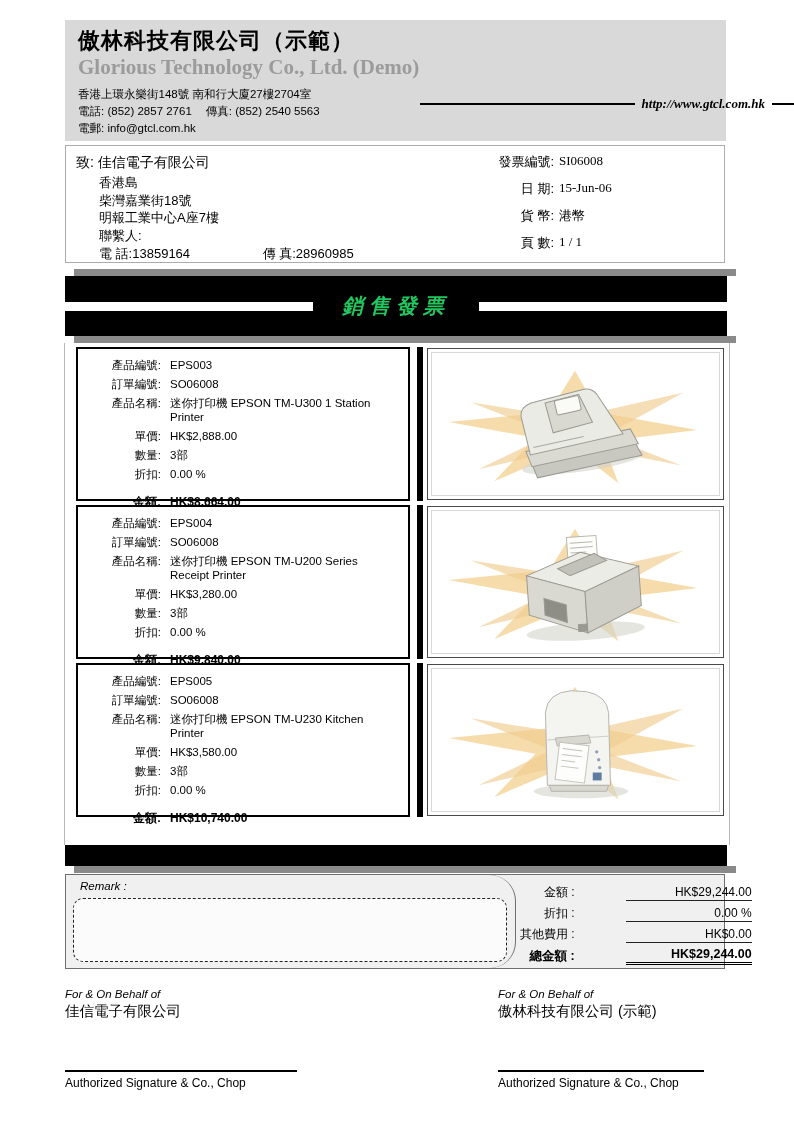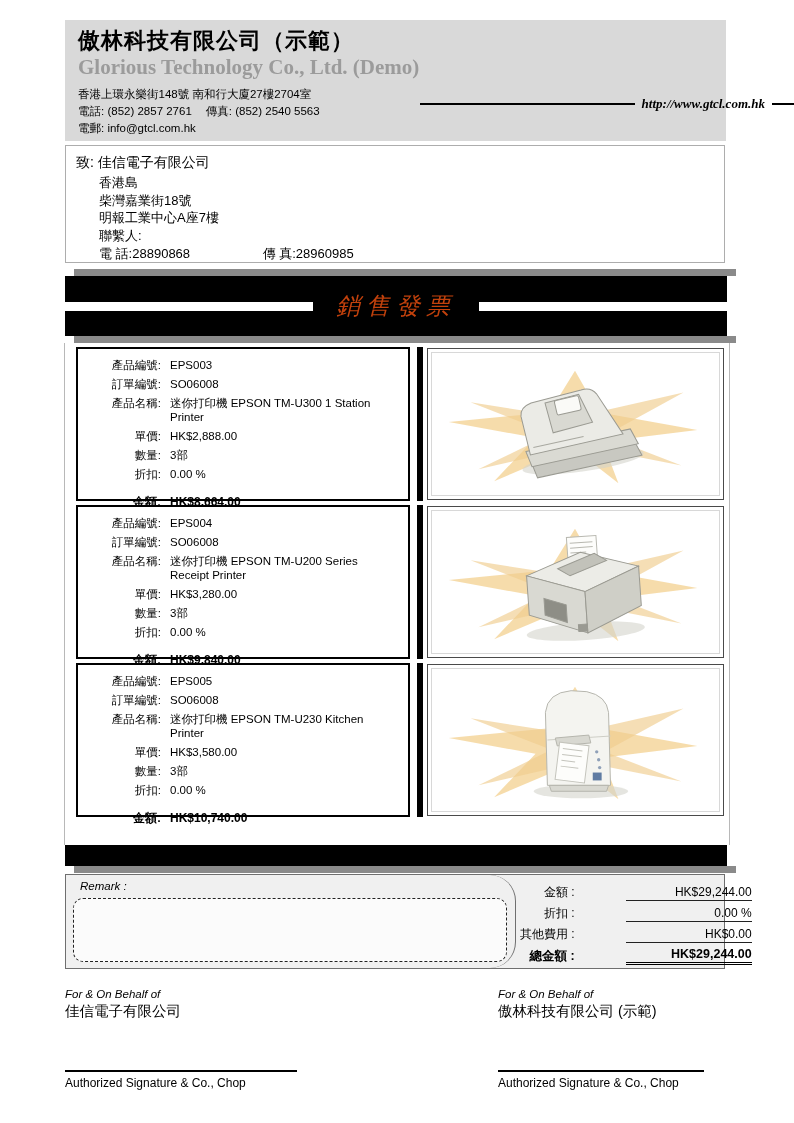--- a/index.html
+++ b/index.html
@@ -35,21 +35,21 @@
   .meta-label { width:80px; text-align:right; flex:none; }
   .meta-value { padding-left:5px; }
 
   
   .banner { position:absolute; left:65px; top:269px; width:662px; height:74px; }
   .sh-top  { position:absolute; left:9px; top:0;    width:662px; height:7px; background:#8a8a8a; }
   .sh-bot  { position:absolute; left:9px; top:67px; width:662px; height:7px; background:#8a8a8a; }
   .band { position:absolute; left:0; top:7px; width:662px; height:60px; background:#000;
           display:flex; align-items:center; justify-content:space-between; }
   .stripe { height:9px; background:#fff; width:248px; }
-  .band-title { color:#c2410c; font-weight:normal; font-style:italic; font-size:24px; letter-spacing:6px;
+  .band-title { color:#22c55e; font-weight:bold; font-style:italic; font-size:21px; letter-spacing:6px;
                 padding:0 6px; white-space:nowrap; }
 
   
   .frame { position:absolute; left:64px; top:343px; width:666px; height:502px;
            border-left:1px solid #b8b8b8; border-right:1px solid #b8b8b8; padding-top:4px; }
   .item-row { position:relative; height:154px; margin-bottom:4px; }
   .info-card { position:absolute; left:11px; top:0; width:334px; height:154px;
                border:2px solid #000; background:#fff; padding-top:9px; }
   .field { display:flex; font-size:11.5px; margin-bottom:5px; line-height:14px; }
   .flabel { width:92px; text-align:right; flex:none; padding-right:9px; }
@@ -123,22 +123,40 @@
 
   <div class="custbox">
     <div class="to-row"><span>致:</span> <span>佳信電子有限公司</span></div>
     <div class="cust-addr">
       <div>香港島</div>
       <div>柴灣嘉業街18號</div>
       <div>明報工業中心A座7樓</div>
       <div>聯繫人:</div>
     </div>
     <div class="cust-tel">
-      <span class="tel-part"><span>電 話:</span><span>28890868</span></span>
+      <span class="tel-part"><span>電 話:</span><span>13859164</span></span>
       <span><span>傳 真:</span><span>28960985</span></span>
+    </div>
+    <div class="meta">
+      <div class="meta-row">
+        <span class="meta-label">發票編號:</span>
+        <span class="meta-value serif">SI06008</span>
+      </div>
+      <div class="meta-row">
+        <span class="meta-label">日 期:</span>
+        <span class="meta-value serif">15-Jun-06</span>
+      </div>
+      <div class="meta-row">
+        <span class="meta-label">貨 幣:</span>
+        <span class="meta-value">港幣</span>
+      </div>
+      <div class="meta-row">
+        <span class="meta-label">頁 數:</span>
+        <span class="meta-value serif">1 / 1</span>
+      </div>
     </div>
   </div>
 
   <div class="banner">
     <div class="sh-top"></div>
     <div class="band">
       <span class="stripe"></span>
       <span class="band-title">銷售發票</span>
       <span class="stripe"></span>
     </div>

